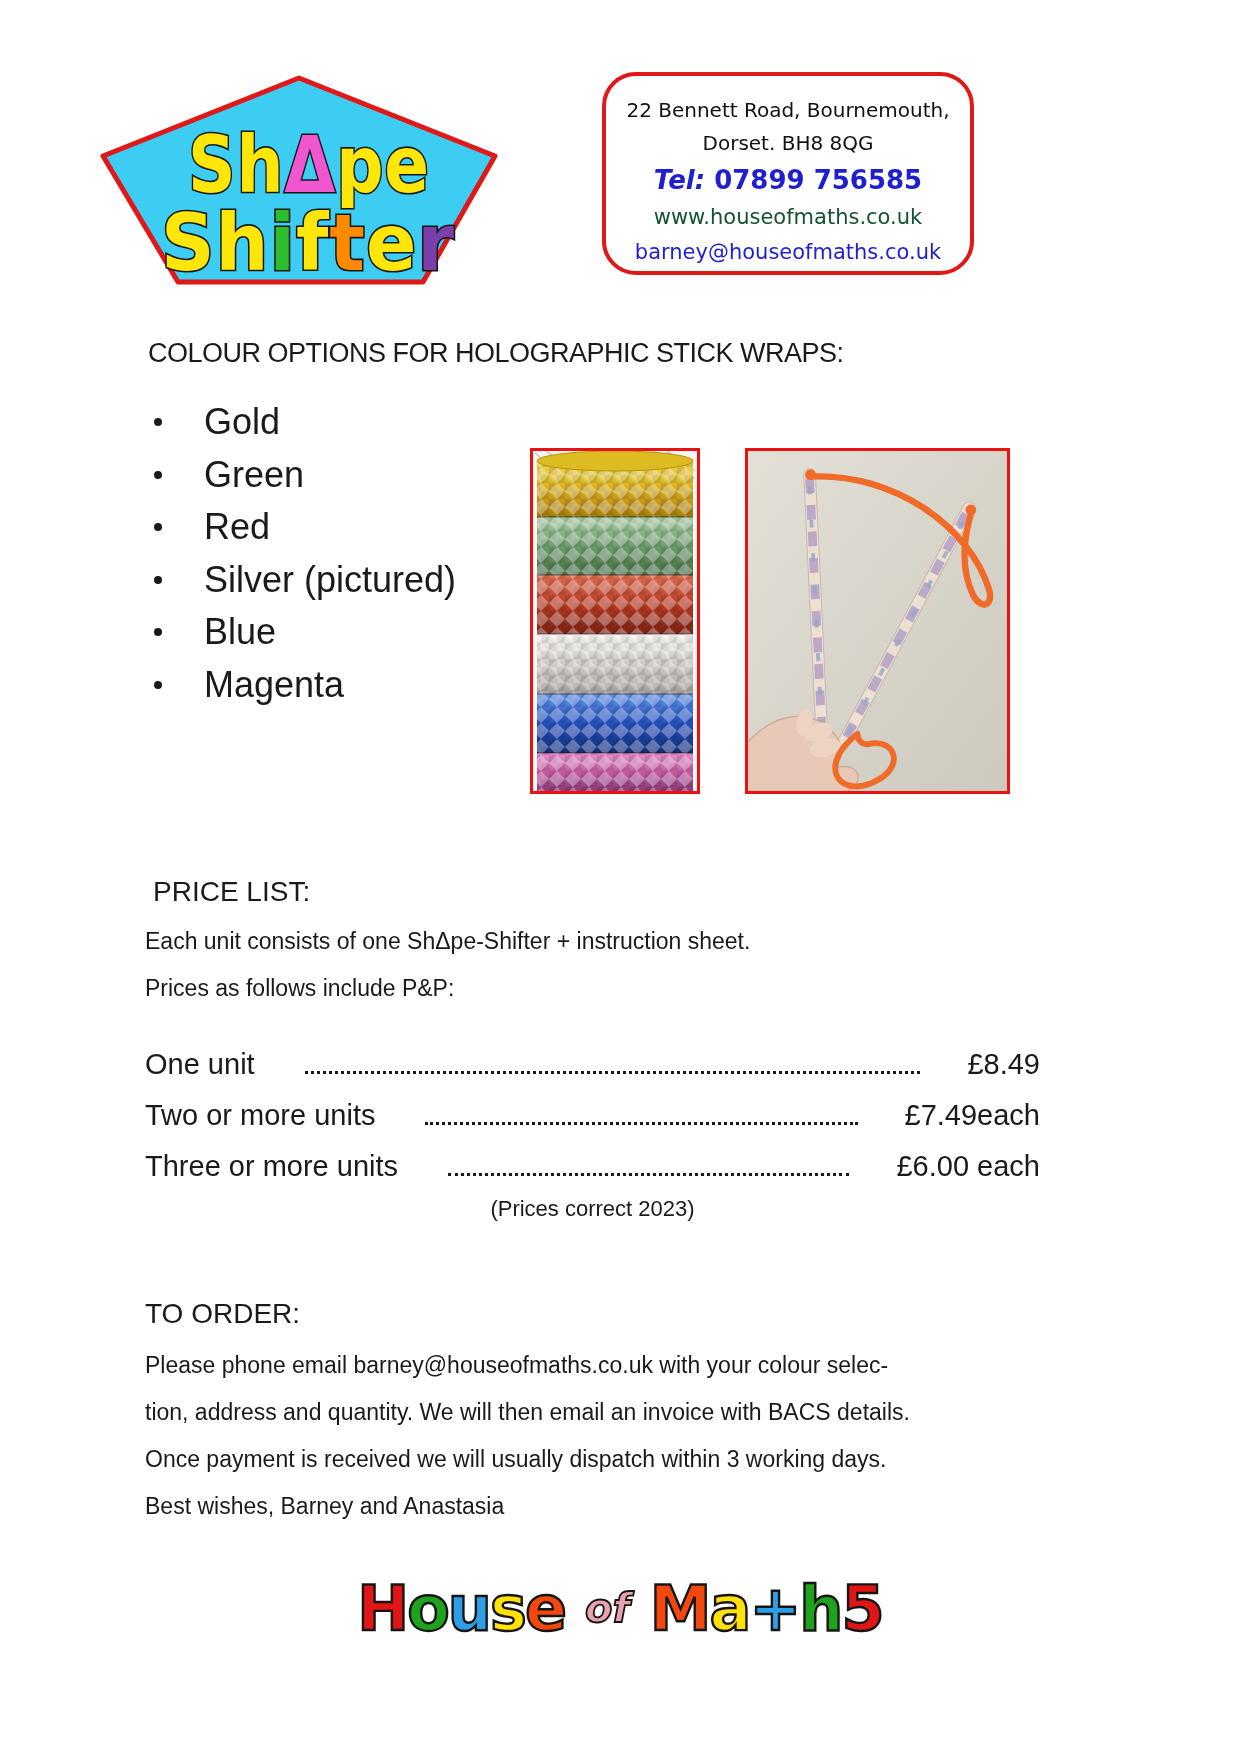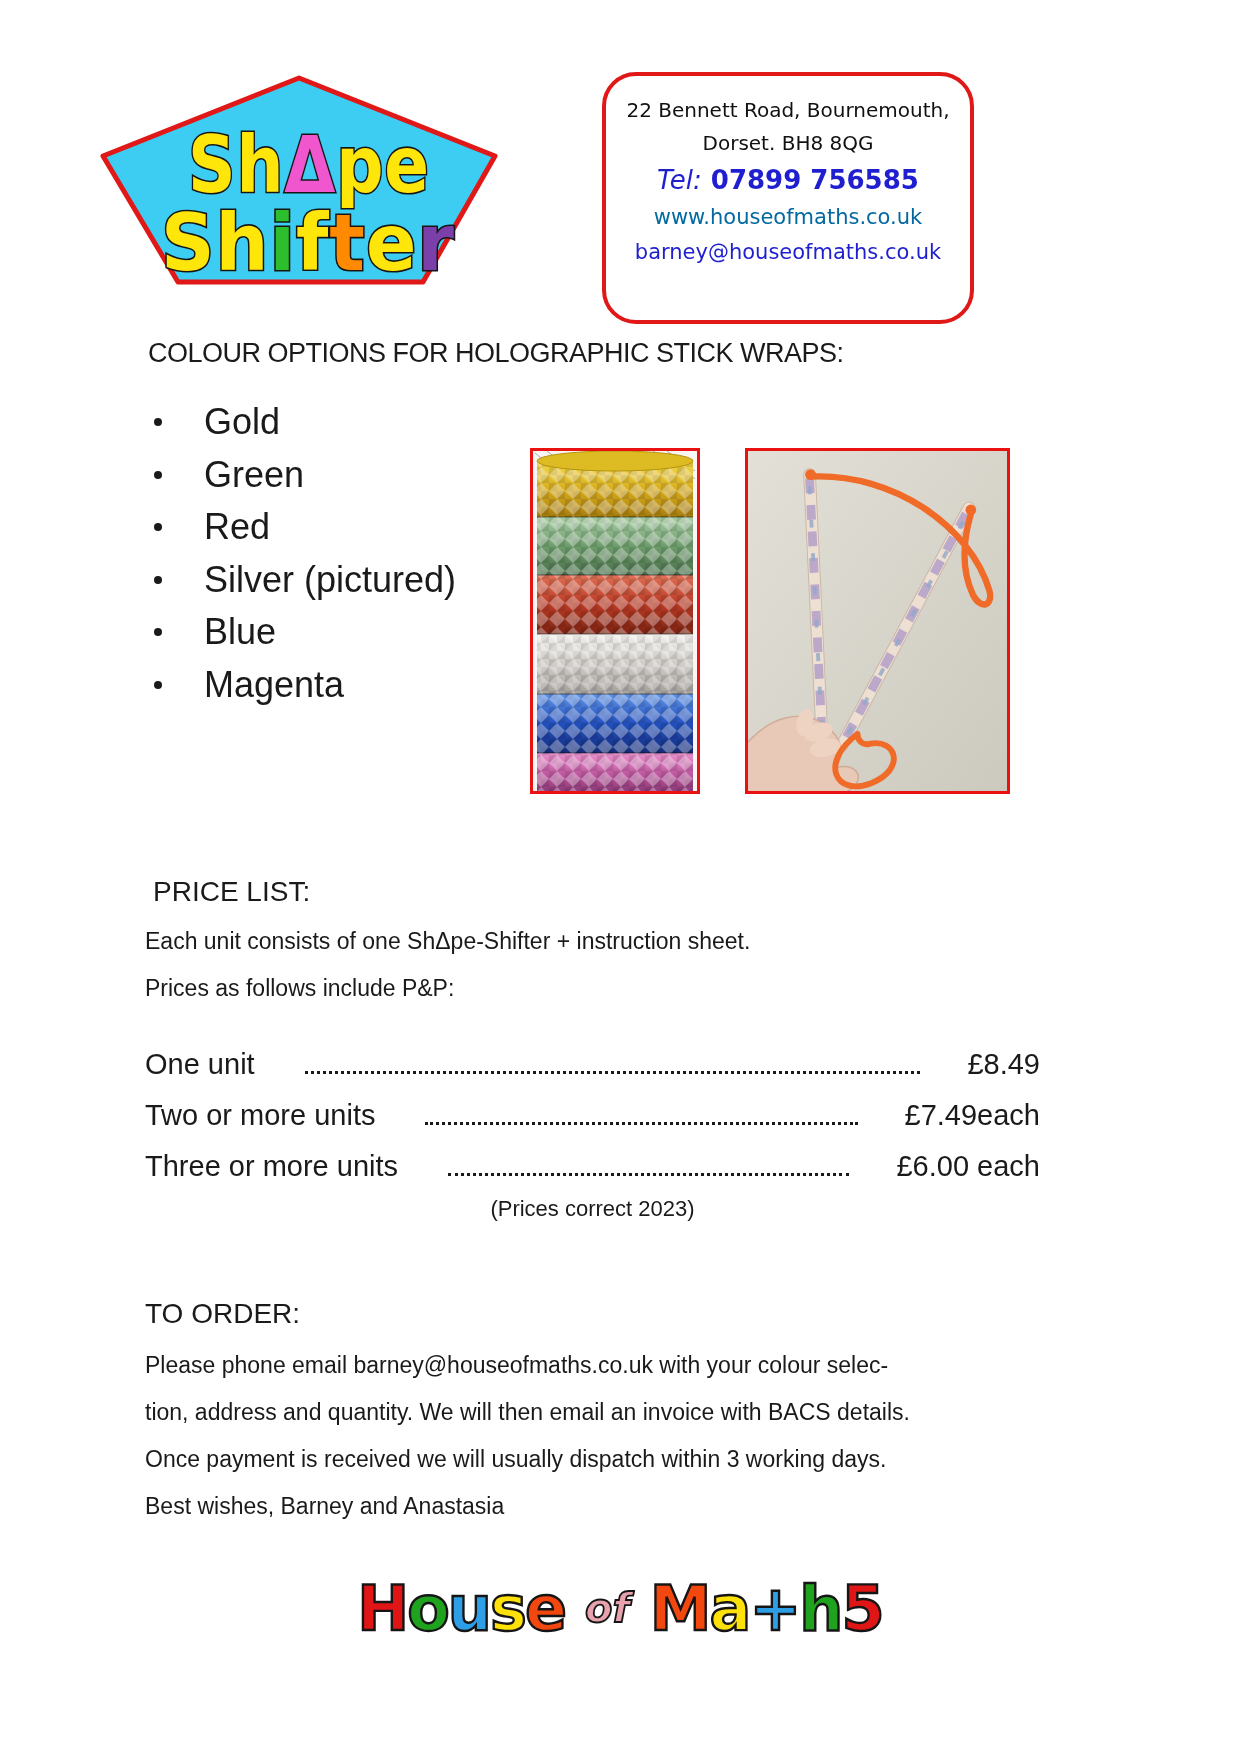--- a/index.html
+++ b/index.html
@@ -6,27 +6,27 @@
   .page{position:relative;width:1240px;height:1754px;background:#ffffff;margin:0 auto;
         font-family:"Liberation Sans",sans-serif;color:#1a1a1a;overflow:hidden;}
 
   
   .logo{position:absolute;left:95px;top:70px;width:408px;height:216px;}
   .pent{stroke:#E01818;stroke-width:5;stroke-linejoin:round;}
   .logo-text{font-family:"DejaVu Sans",sans-serif;font-weight:bold;
              stroke:#151515;stroke-width:3.2px;paint-order:stroke fill;letter-spacing:1px;}
 
   
-  .contact{position:absolute;left:602px;top:72px;width:372px;height:252px;box-sizing:border-box;
+  .contact{position:absolute;left:602px;top:72px;width:372px;height:203px;box-sizing:border-box;
            border:4px solid #E01818;border-radius:34px;text-align:center;
            font-family:"DejaVu Sans",sans-serif;padding-top:18px;}
   .c-addr{font-size:20px;line-height:33px;color:#111;}
   .c-tel{font-size:26px;line-height:40px;color:#1F1FD0;font-weight:bold;}
-  .c-tel-label{font-style:italic;font-weight:normal;}
-  .c-web{font-size:21px;line-height:34px;color:#0369a1;}
+  .c-tel-label{font-style:italic;font-weight:bold;}
+  .c-web{font-size:21px;line-height:34px;color:#14532d;}
   .c-email{font-size:21px;line-height:36px;color:#1F1FD0;}
 
   
   .h-colours{position:absolute;left:148px;top:338px;margin:0;font-size:27px;font-weight:400;
              letter-spacing:-0.5px;white-space:nowrap;}
   .h-price{position:absolute;left:145px;top:868px;margin:8px;font-size:28px;font-weight:400;}
   .h-order{position:absolute;left:145px;top:1298px;margin:0;font-size:28px;font-weight:400;}
   .intro1{position:absolute;left:145px;top:928px;font-size:23px;}
   .intro2{position:absolute;left:145px;top:975px;font-size:23px;}
 

